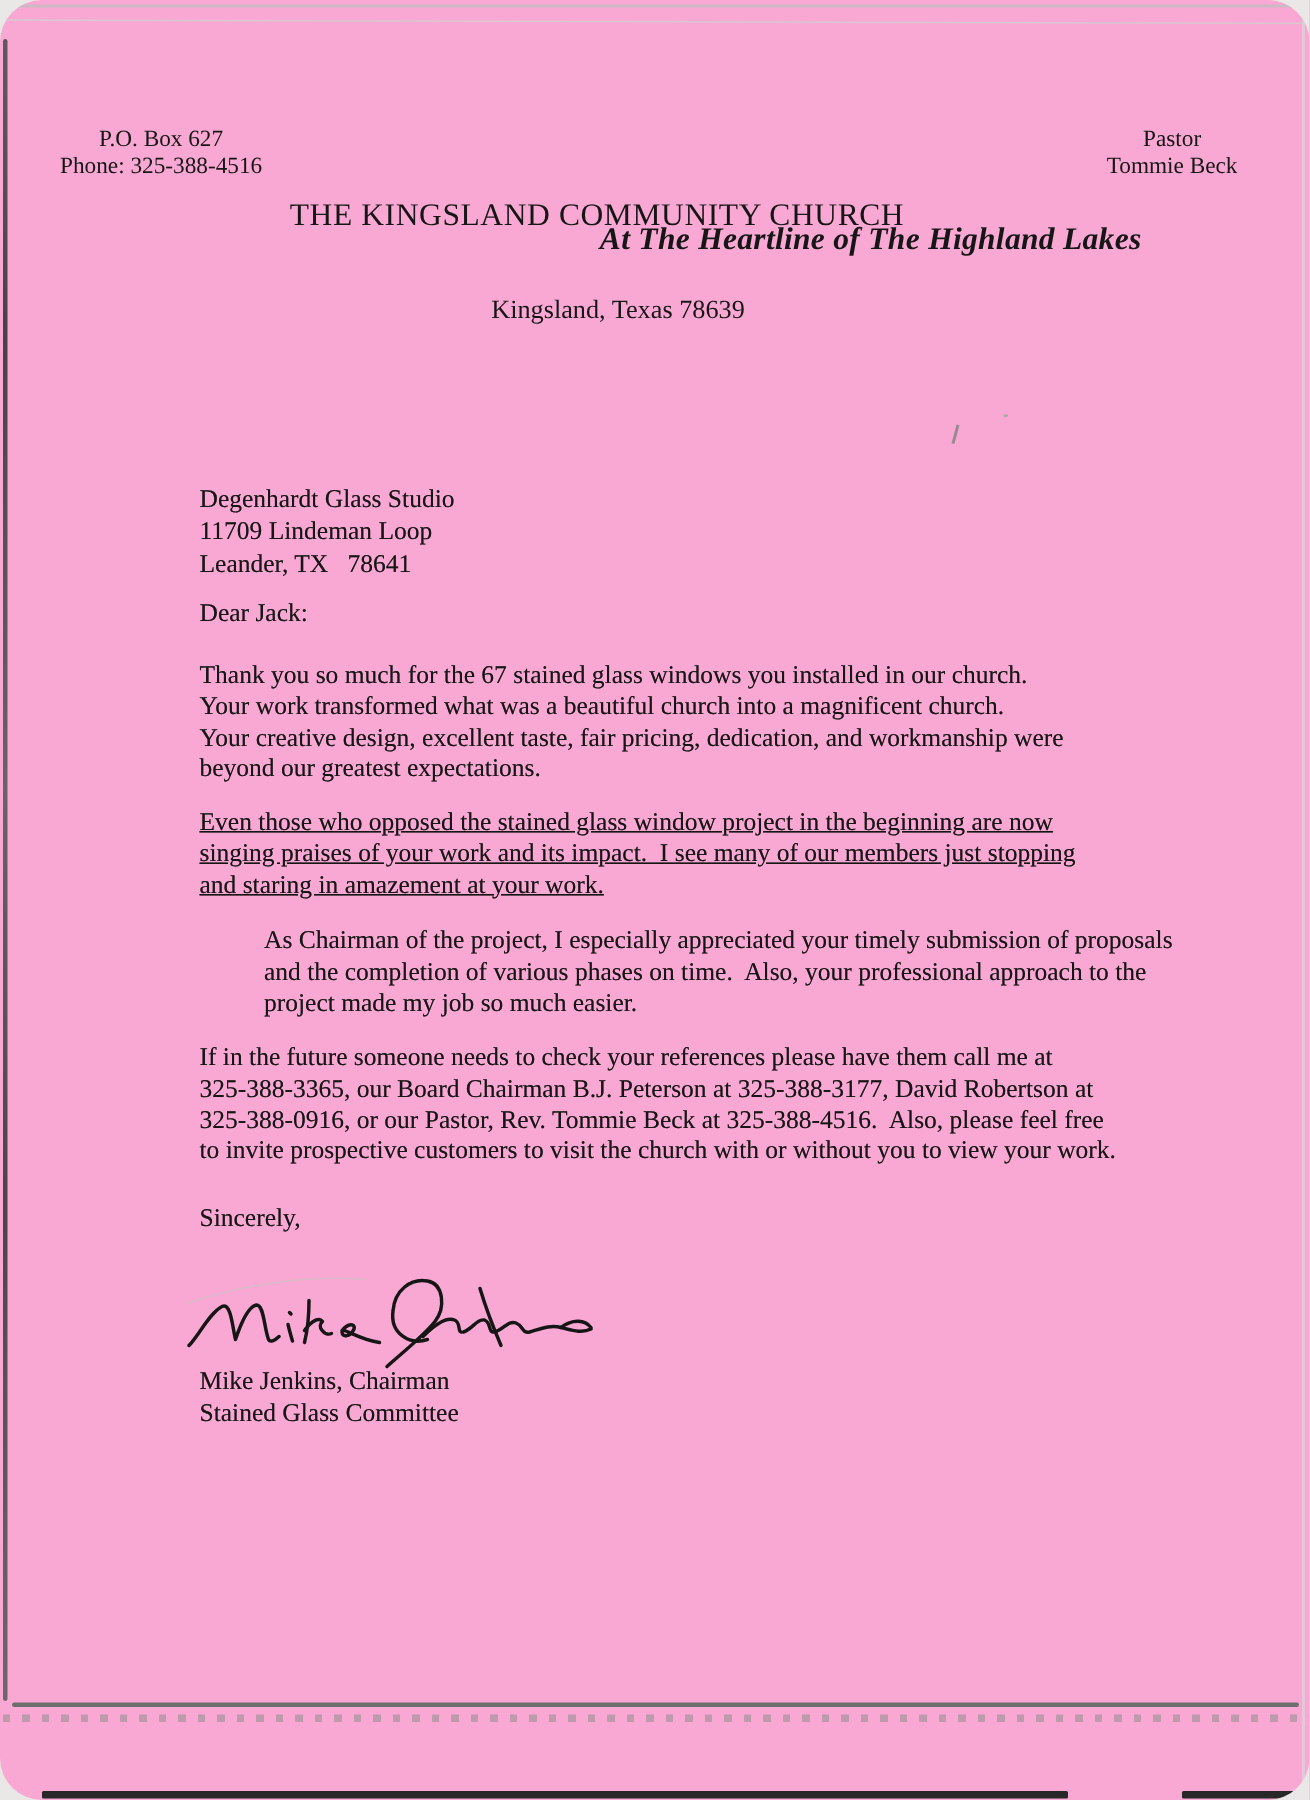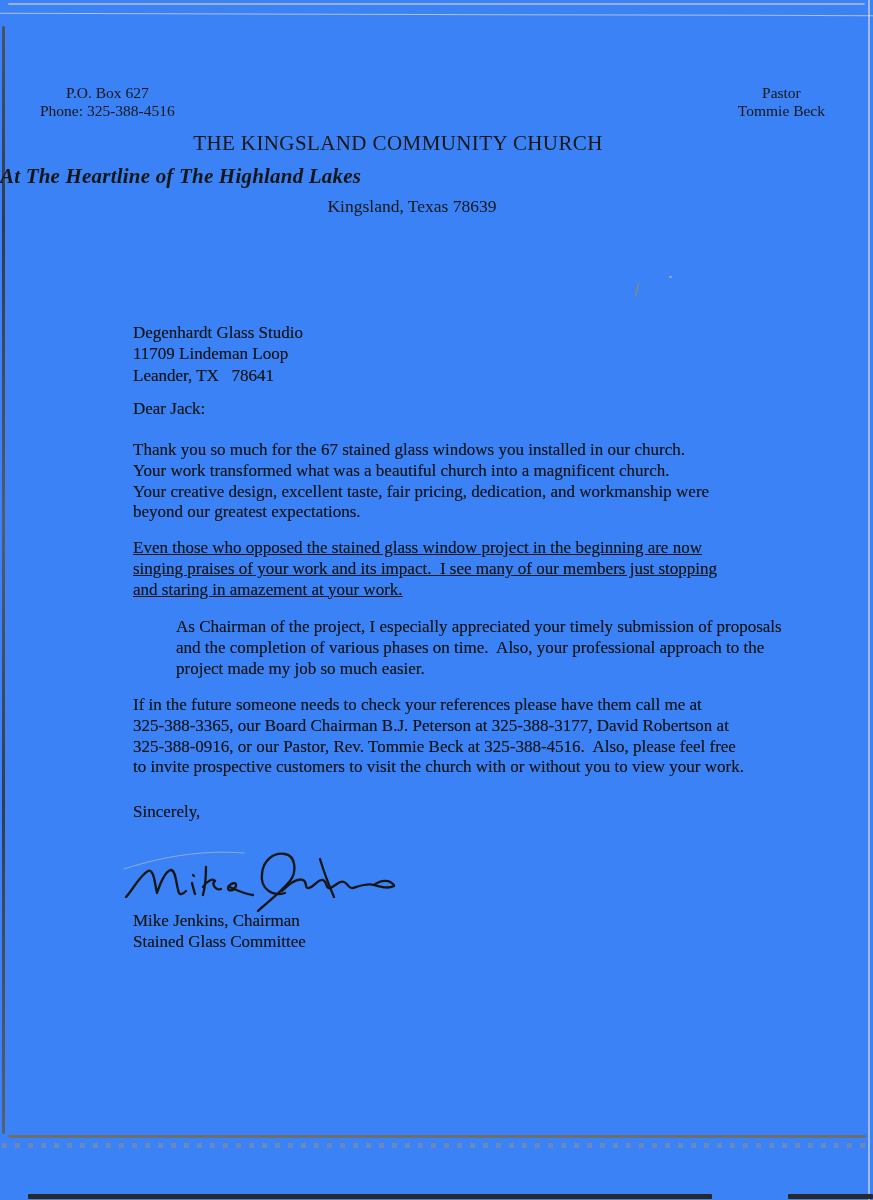--- a/index.html
+++ b/index.html
@@ -4,22 +4,23 @@
 <style>
   html,body{margin:0;padding:0;}
   body{
     width:873px;height:1200px;
     background:#e9e8e6;
     font-family:"Liberation Serif", serif;
     -webkit-font-smoothing:antialiased;
   }
   .page{
     position:relative;width:873px;height:1200px;overflow:hidden;
-    background:#3b82f6;
+    background:#f9a8d4;
     color:#161616;
+    border-radius:28px;
   }
   
   .edge-top{position:absolute;left:8px;top:3px;width:857px;height:2px;background:#bdbdbd;opacity:.75;border-radius:2px;}
   .edge-crease{position:absolute;left:0;top:14px;width:873px;height:1px;background:#cfcfcf;opacity:.8;transform:rotate(.15deg);}
   .edge-left{position:absolute;left:2px;top:26px;width:3px;height:1108px;
     background:linear-gradient(to bottom,#4a4a4a 0%,#2d2d2d 18%,#555 45%,#303030 70%,#5a5a5a 100%);opacity:.85;border-radius:2px;}
   .edge-right{position:absolute;left:868px;top:0;width:2px;height:1200px;background:#d8d8d8;opacity:.65;}
   .bottom-rule{position:absolute;left:8px;top:1135px;width:858px;height:3px;background:#6e6e6e;border-radius:2px;}
   .perforation{position:absolute;left:2px;top:1143px;width:871px;height:5px;opacity:.55;
     background:repeating-linear-gradient(90deg, #8f8f8f 0 5px, transparent 5px 13px);}
@@ -27,21 +28,21 @@
   .bottom-seg.a{left:28px;width:684px;}
   .bottom-seg.b{left:788px;width:85px;}
   .stray-slash{position:absolute;left:636px;top:283px;width:2px;height:13px;background:#868686;transform:rotate(15deg);opacity:.85;}
   .stray-dot{position:absolute;left:669px;top:276px;width:3px;height:2px;background:#a9a9a9;border-radius:50%;}
   
   .hdr-small{position:absolute;font-size:15.5px;line-height:17.5px;text-align:center;white-space:pre-wrap;}
   .hdr-contact{left:40px;top:84px;}
   .hdr-pastor{right:48px;top:84px;margin-left:27px;}
   .title{position:absolute;left:0;top:131px;width:796px;text-align:center;
     font-size:21px;letter-spacing:.4px;}
-  .tagline{position:absolute;left:0;top:164px;width:761px;text-align:left;
+  .tagline{position:absolute;left:0;top:147px;width:761px;text-align:right;
     font-size:21px;font-weight:bold;font-style:italic;letter-spacing:.2px;}
   .location{position:absolute;left:0;top:196px;width:824px;text-align:center;font-size:17.5px;}
   
   .blk{position:absolute;left:133px;width:720px;font-size:17px;line-height:20.8px;white-space:pre-wrap;
     text-shadow:0 0 .4px rgba(20,20,20,.55);}
   .date{top:282px;}
   .recipient{top:322px;line-height:21.3px;}
   .salutation{top:399px;}
   .p1{top:440px;}
   .p2{top:538px;text-decoration:underline;}

